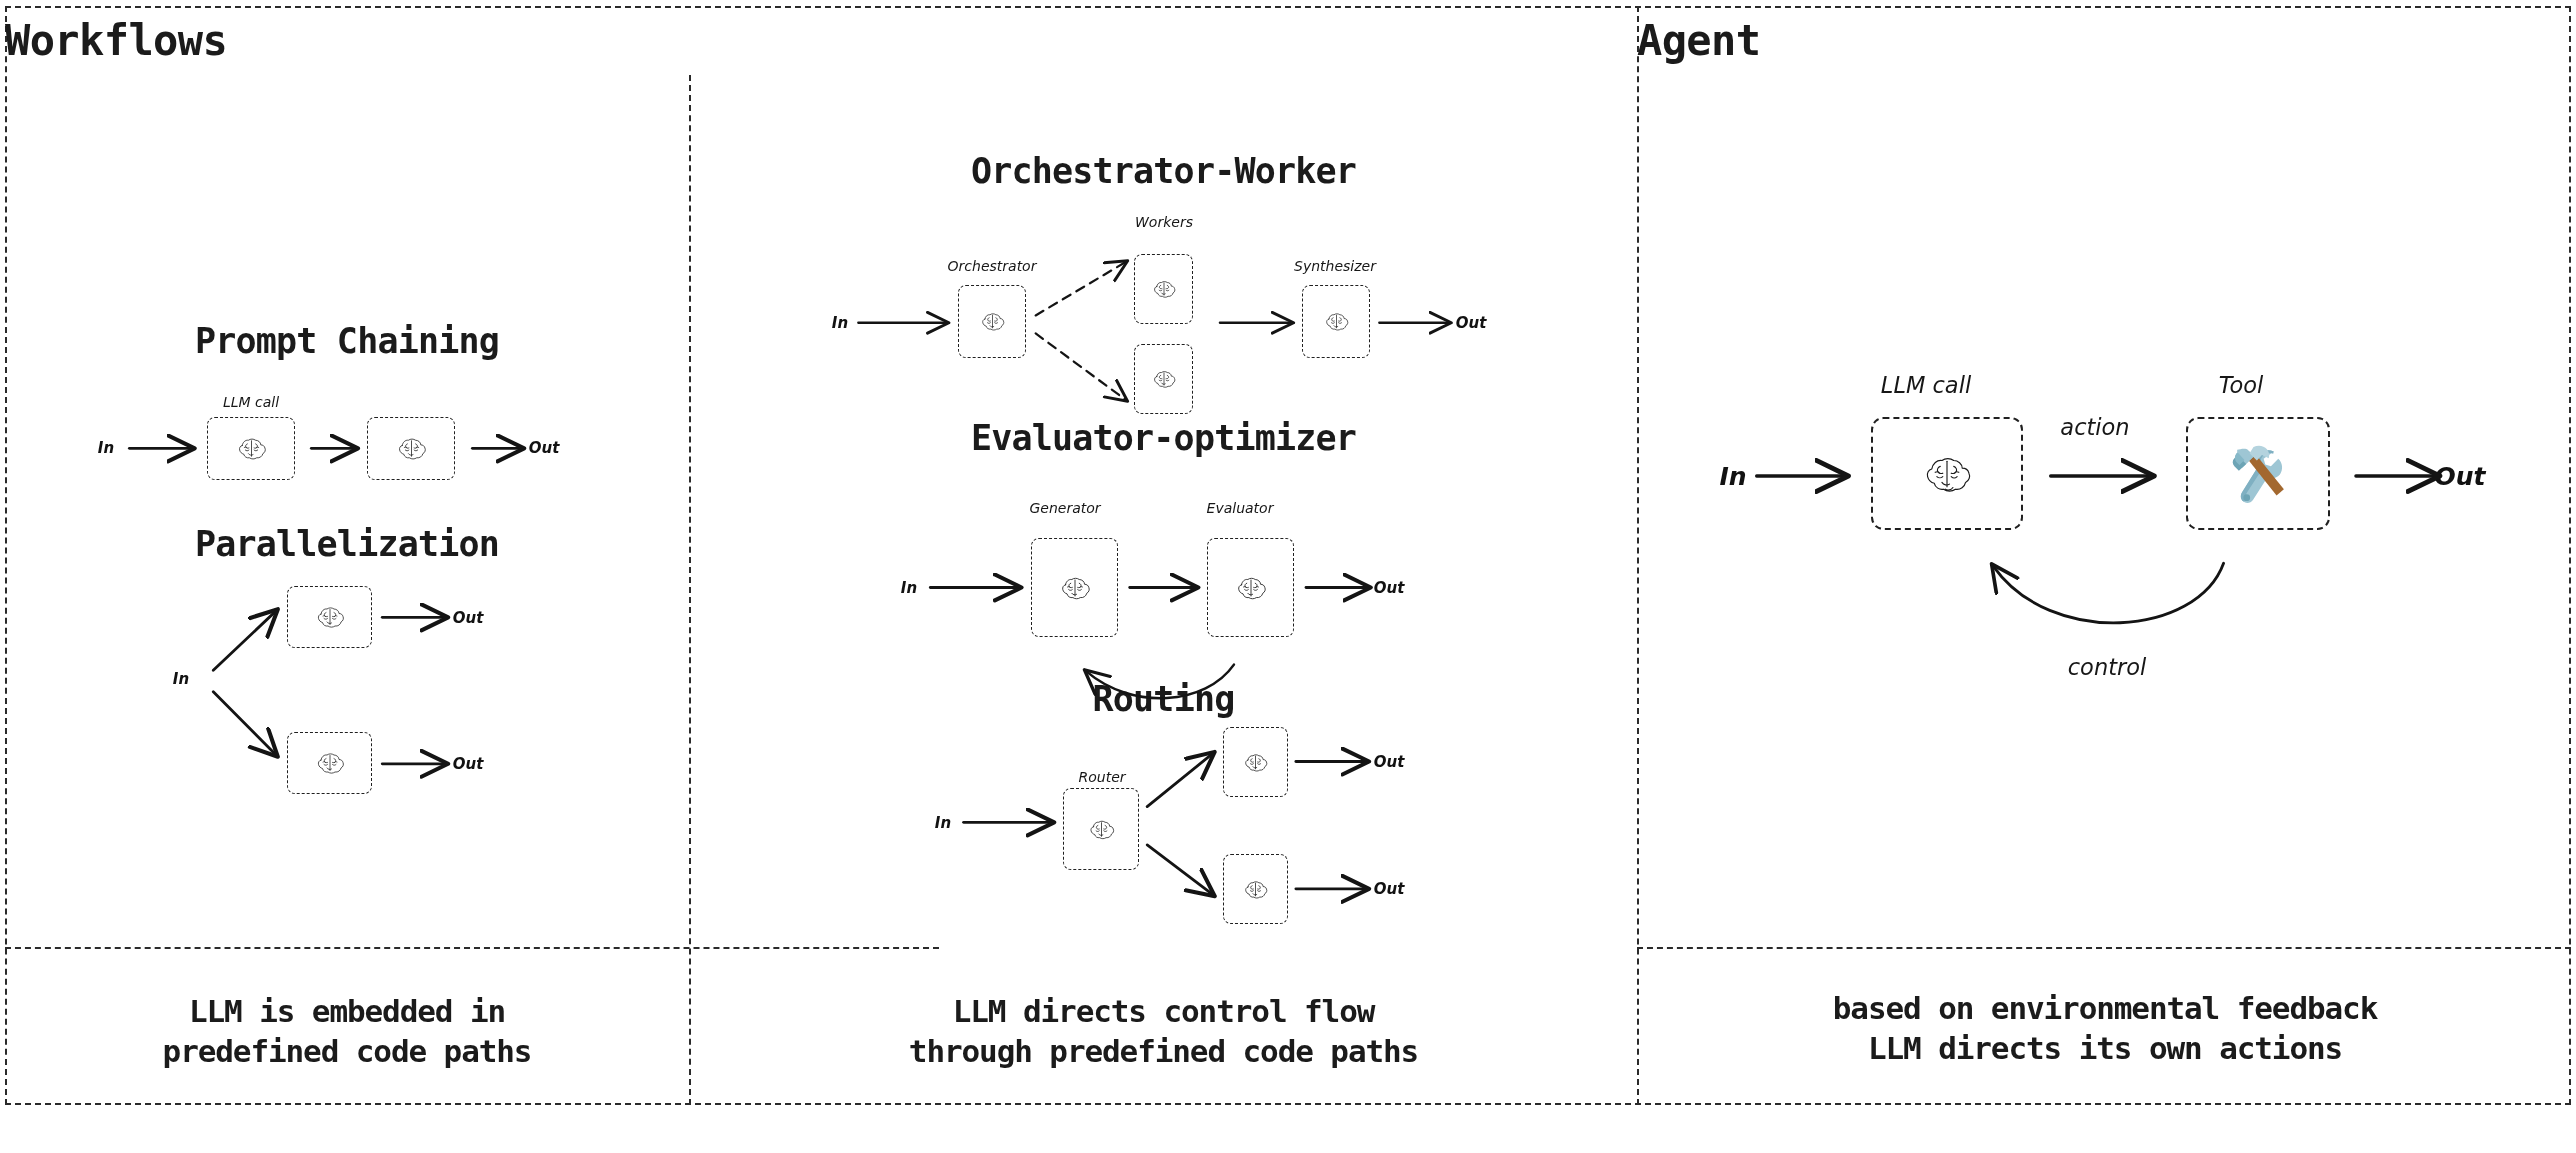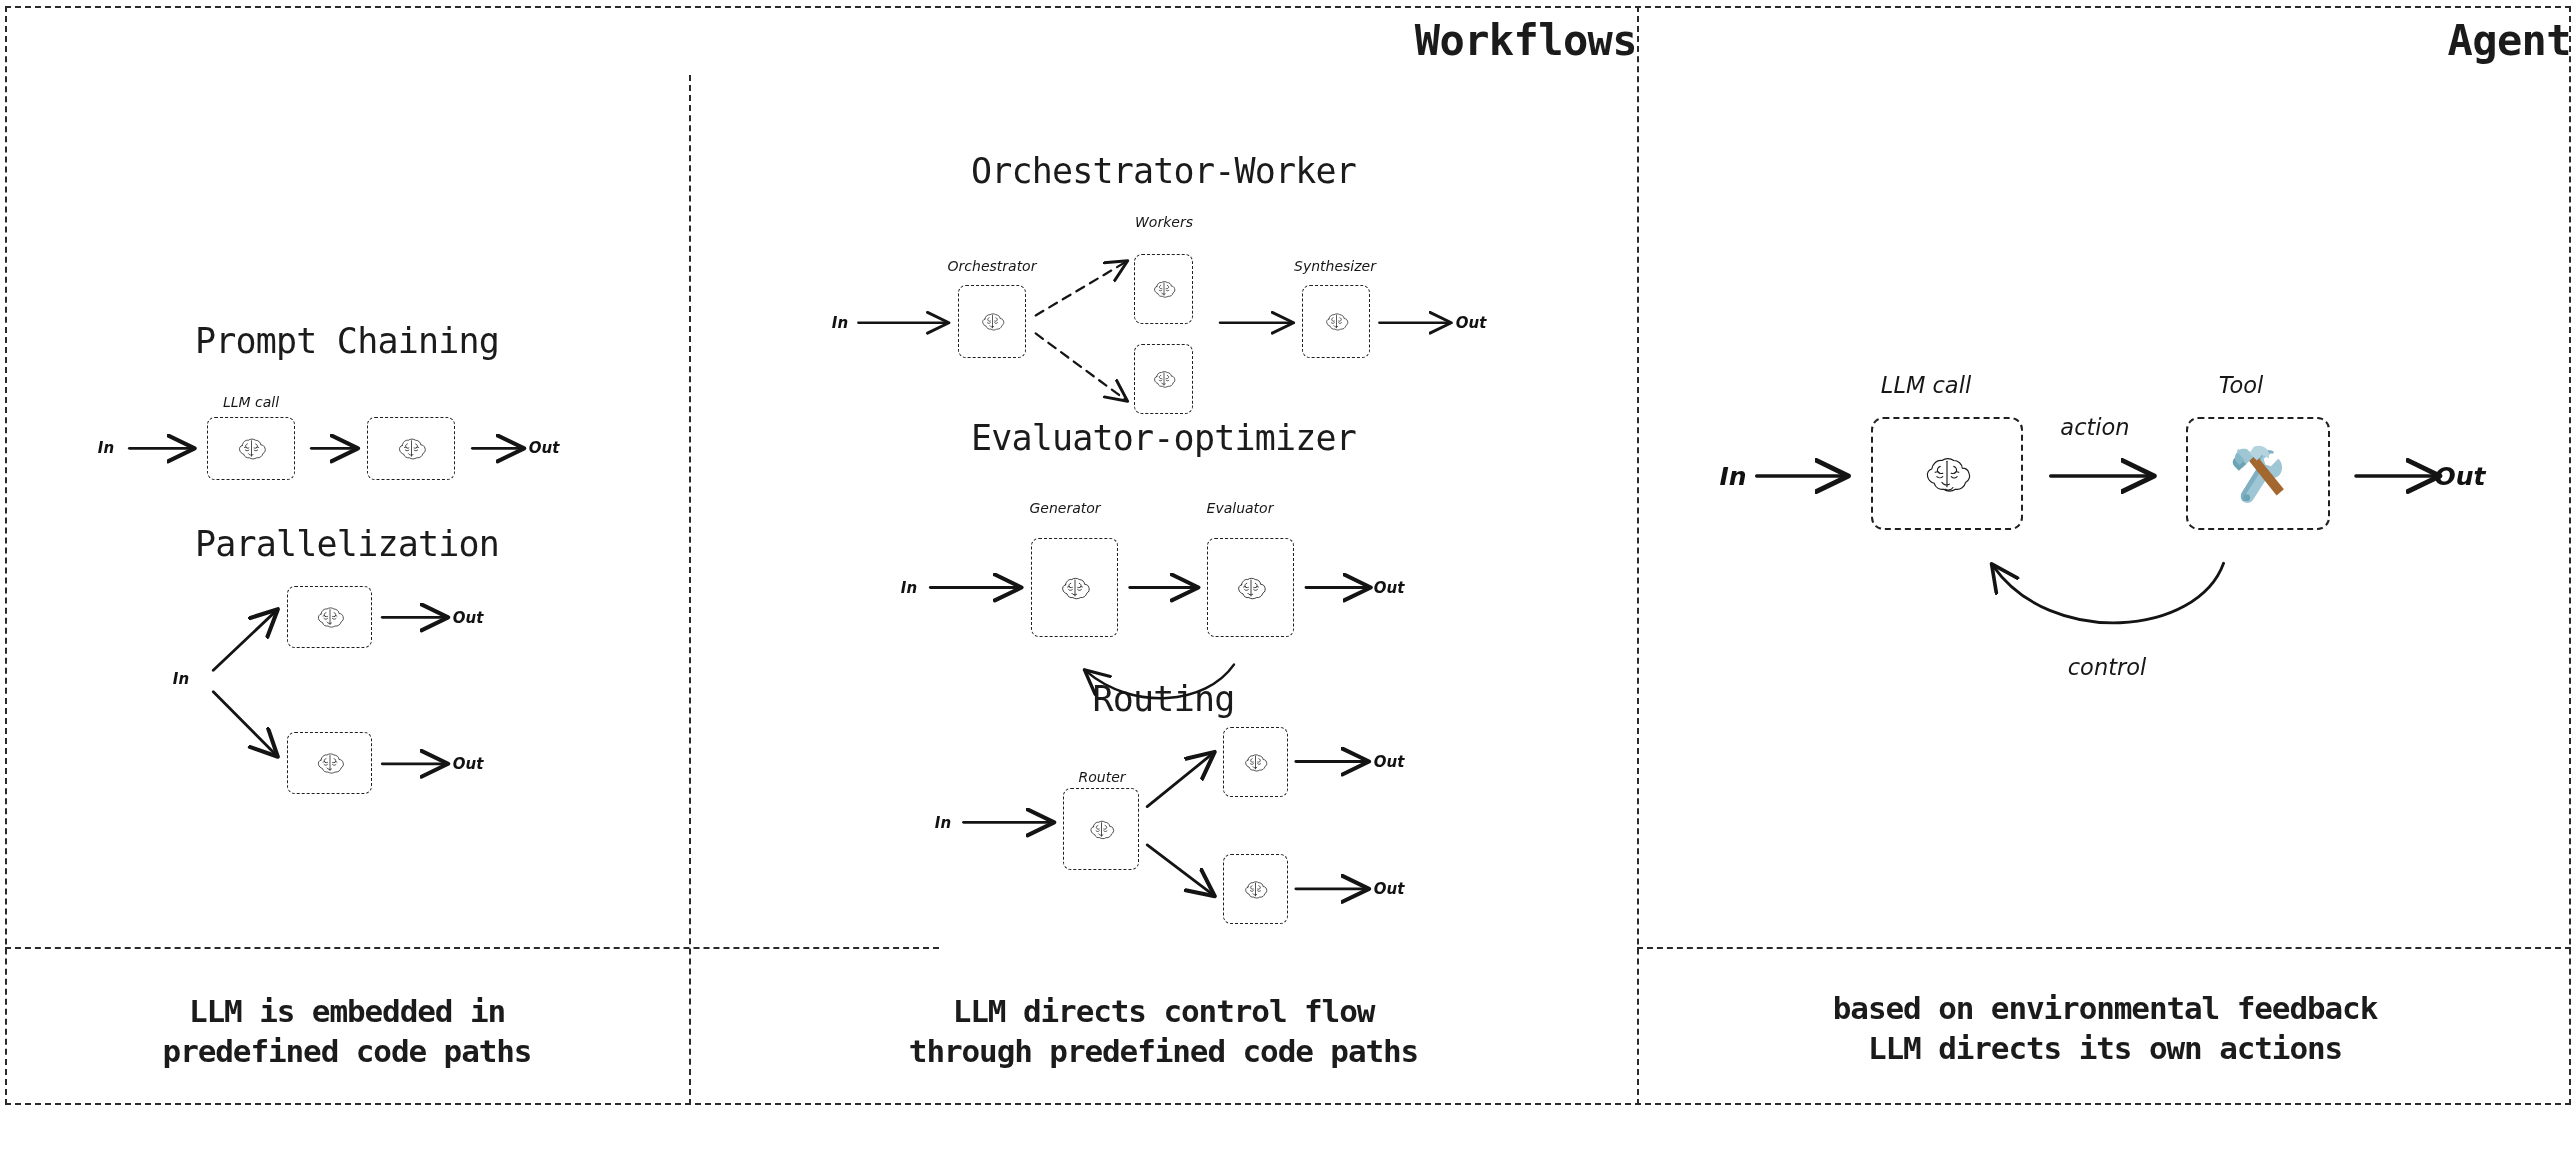--- a/index.html
+++ b/index.html
@@ -18,33 +18,33 @@
   .vdiv{position:absolute;width:0;border-left:2.3px dashed #2a2a2a;}
   .hdiv{position:absolute;height:0;border-top:2.3px dashed #2a2a2a;}
 
   #vdiv-1{left:689px;top:75px;bottom:48px;}
   #vdiv-2{left:1637px;top:6.2px;bottom:48px;}
   #hdiv-1{left:5px;right:1637px;top:947px;}
   #hdiv-2{left:1637px;right:5px;top:947px;}
 
   
   .colhead{
-    position:absolute;text-align:right;
+    position:absolute;text-align:left;
     font-family:"DejaVu Sans Mono", monospace;
     font-weight:700;font-size:42px;letter-spacing:-0.6px;color:#1b1b1b;
     white-space:nowrap;
   }
   #head-workflows{left:5px;width:1632px;top:16px;}
   #head-agent{left:1637px;width:934px;top:16px;}
 
   
   .ptitle{
     position:absolute;text-align:center;white-space:nowrap;
     font-family:"DejaVu Sans Mono", monospace;
-    font-weight:400;font-size:35px;letter-spacing:-0.8px;color:#1b1b1b;
+    font-weight:700;font-size:35px;letter-spacing:-0.8px;color:#1b1b1b;
   }
 
   
   .nlabel{
     position:absolute;text-align:center;white-space:nowrap;
     font-family:"DejaVu Sans", sans-serif;
     font-size:14px;font-weight:400;font-style:italic;color:#171717;
     transform:translateX(-50%);
   }
   .nlabel.big{font-size:22.5px;}

